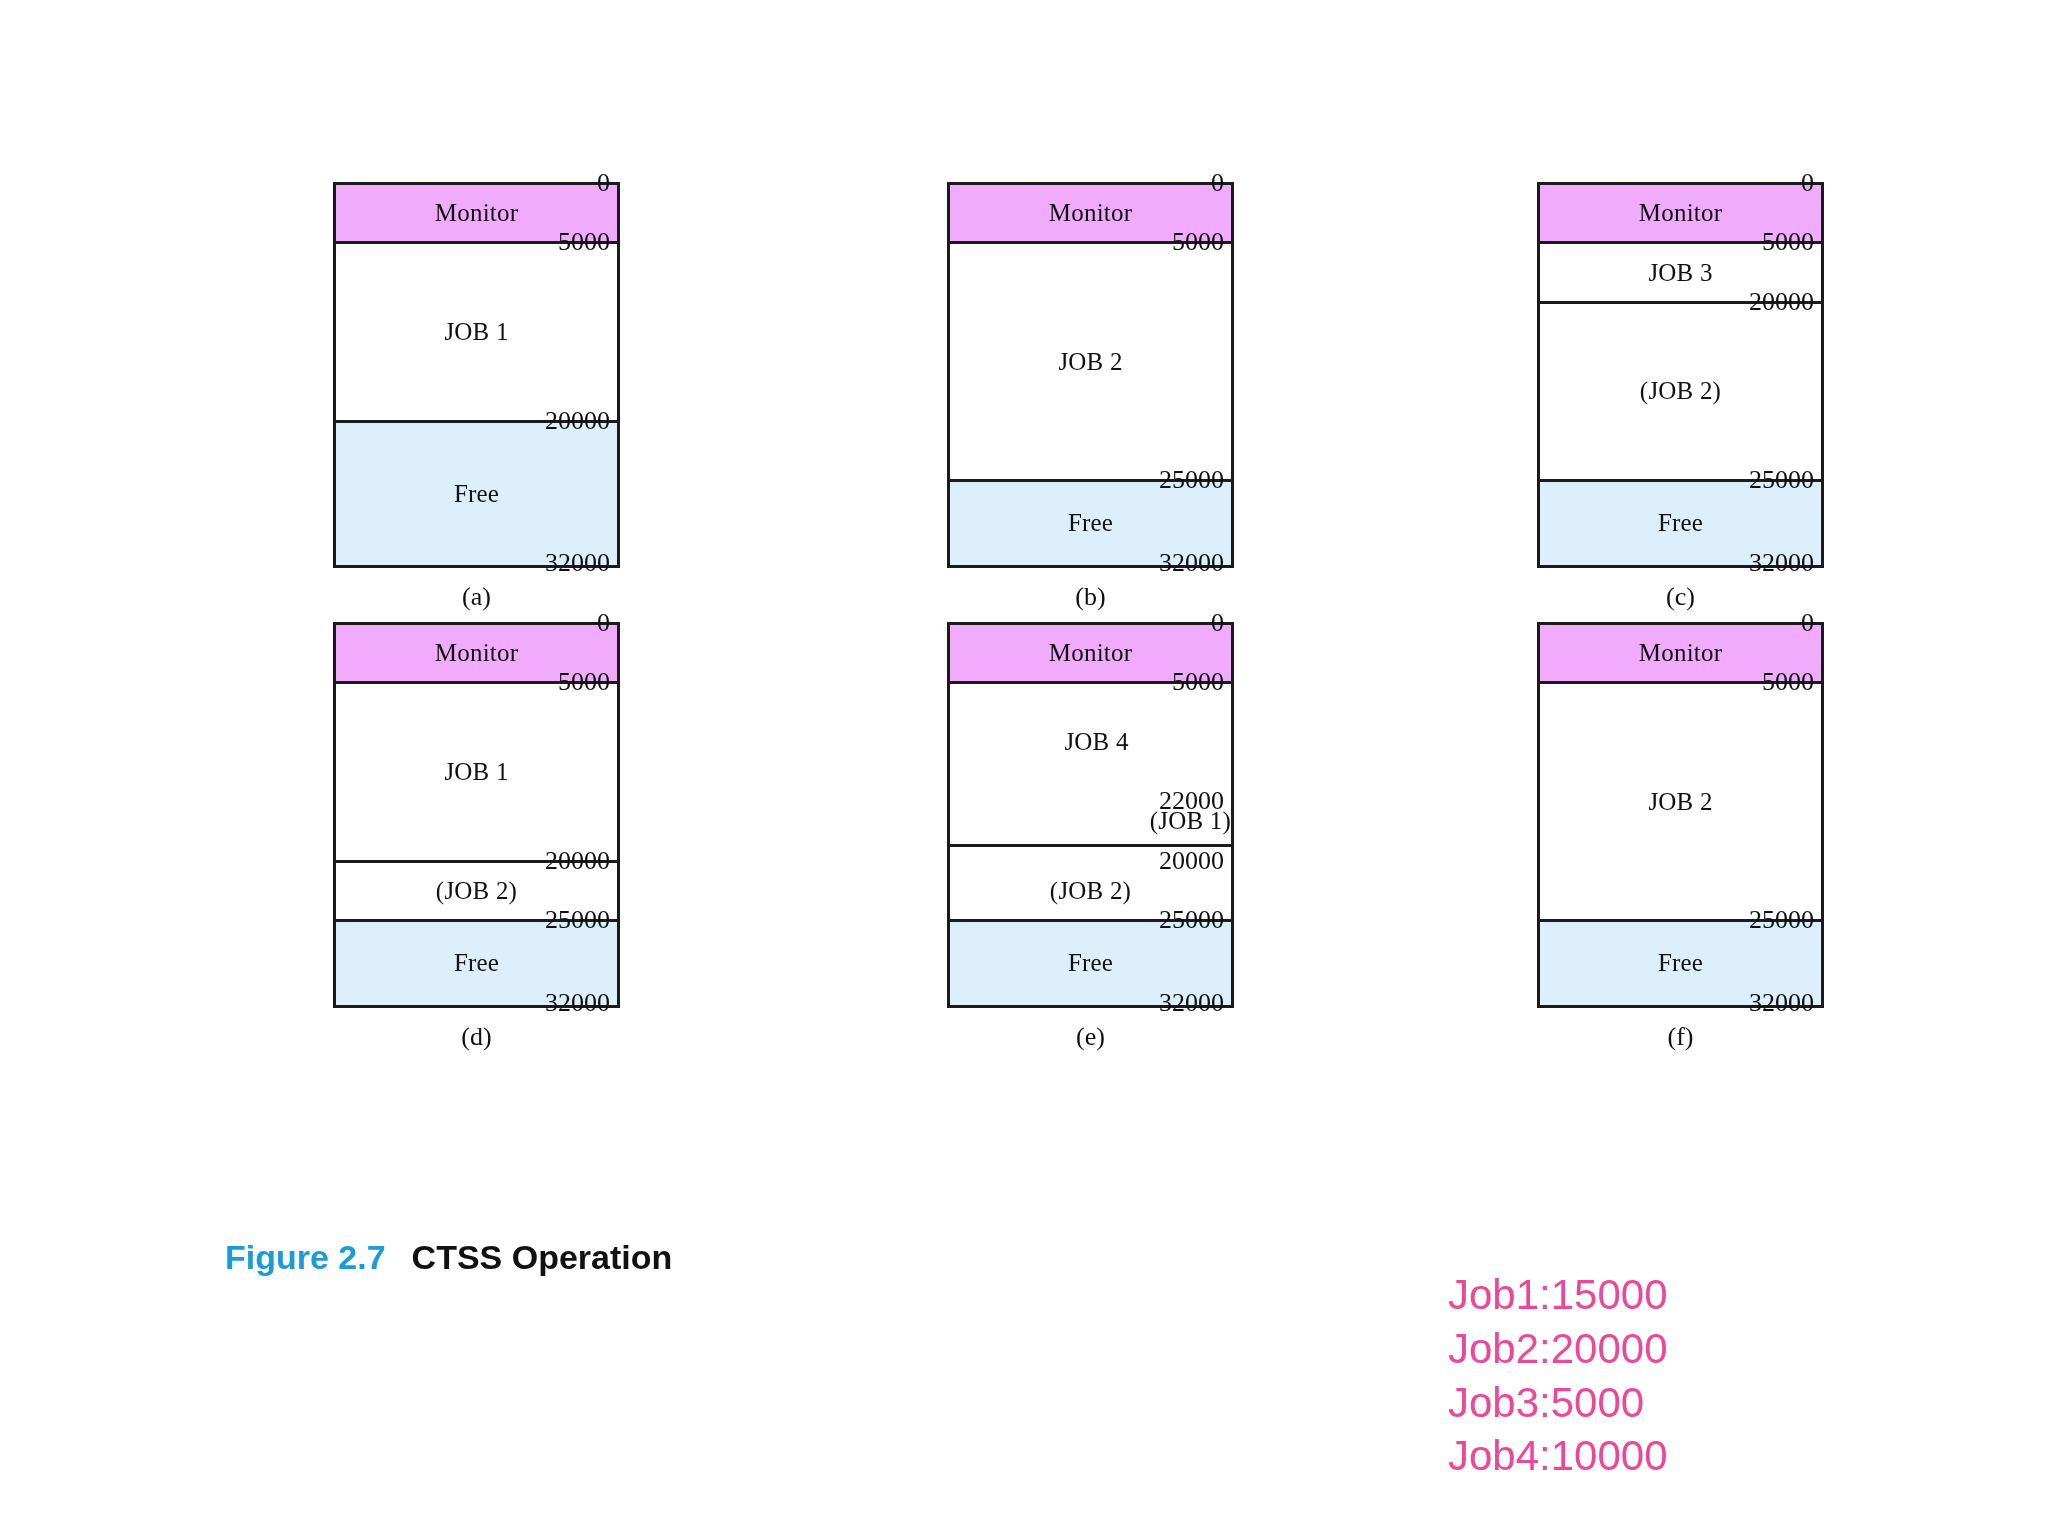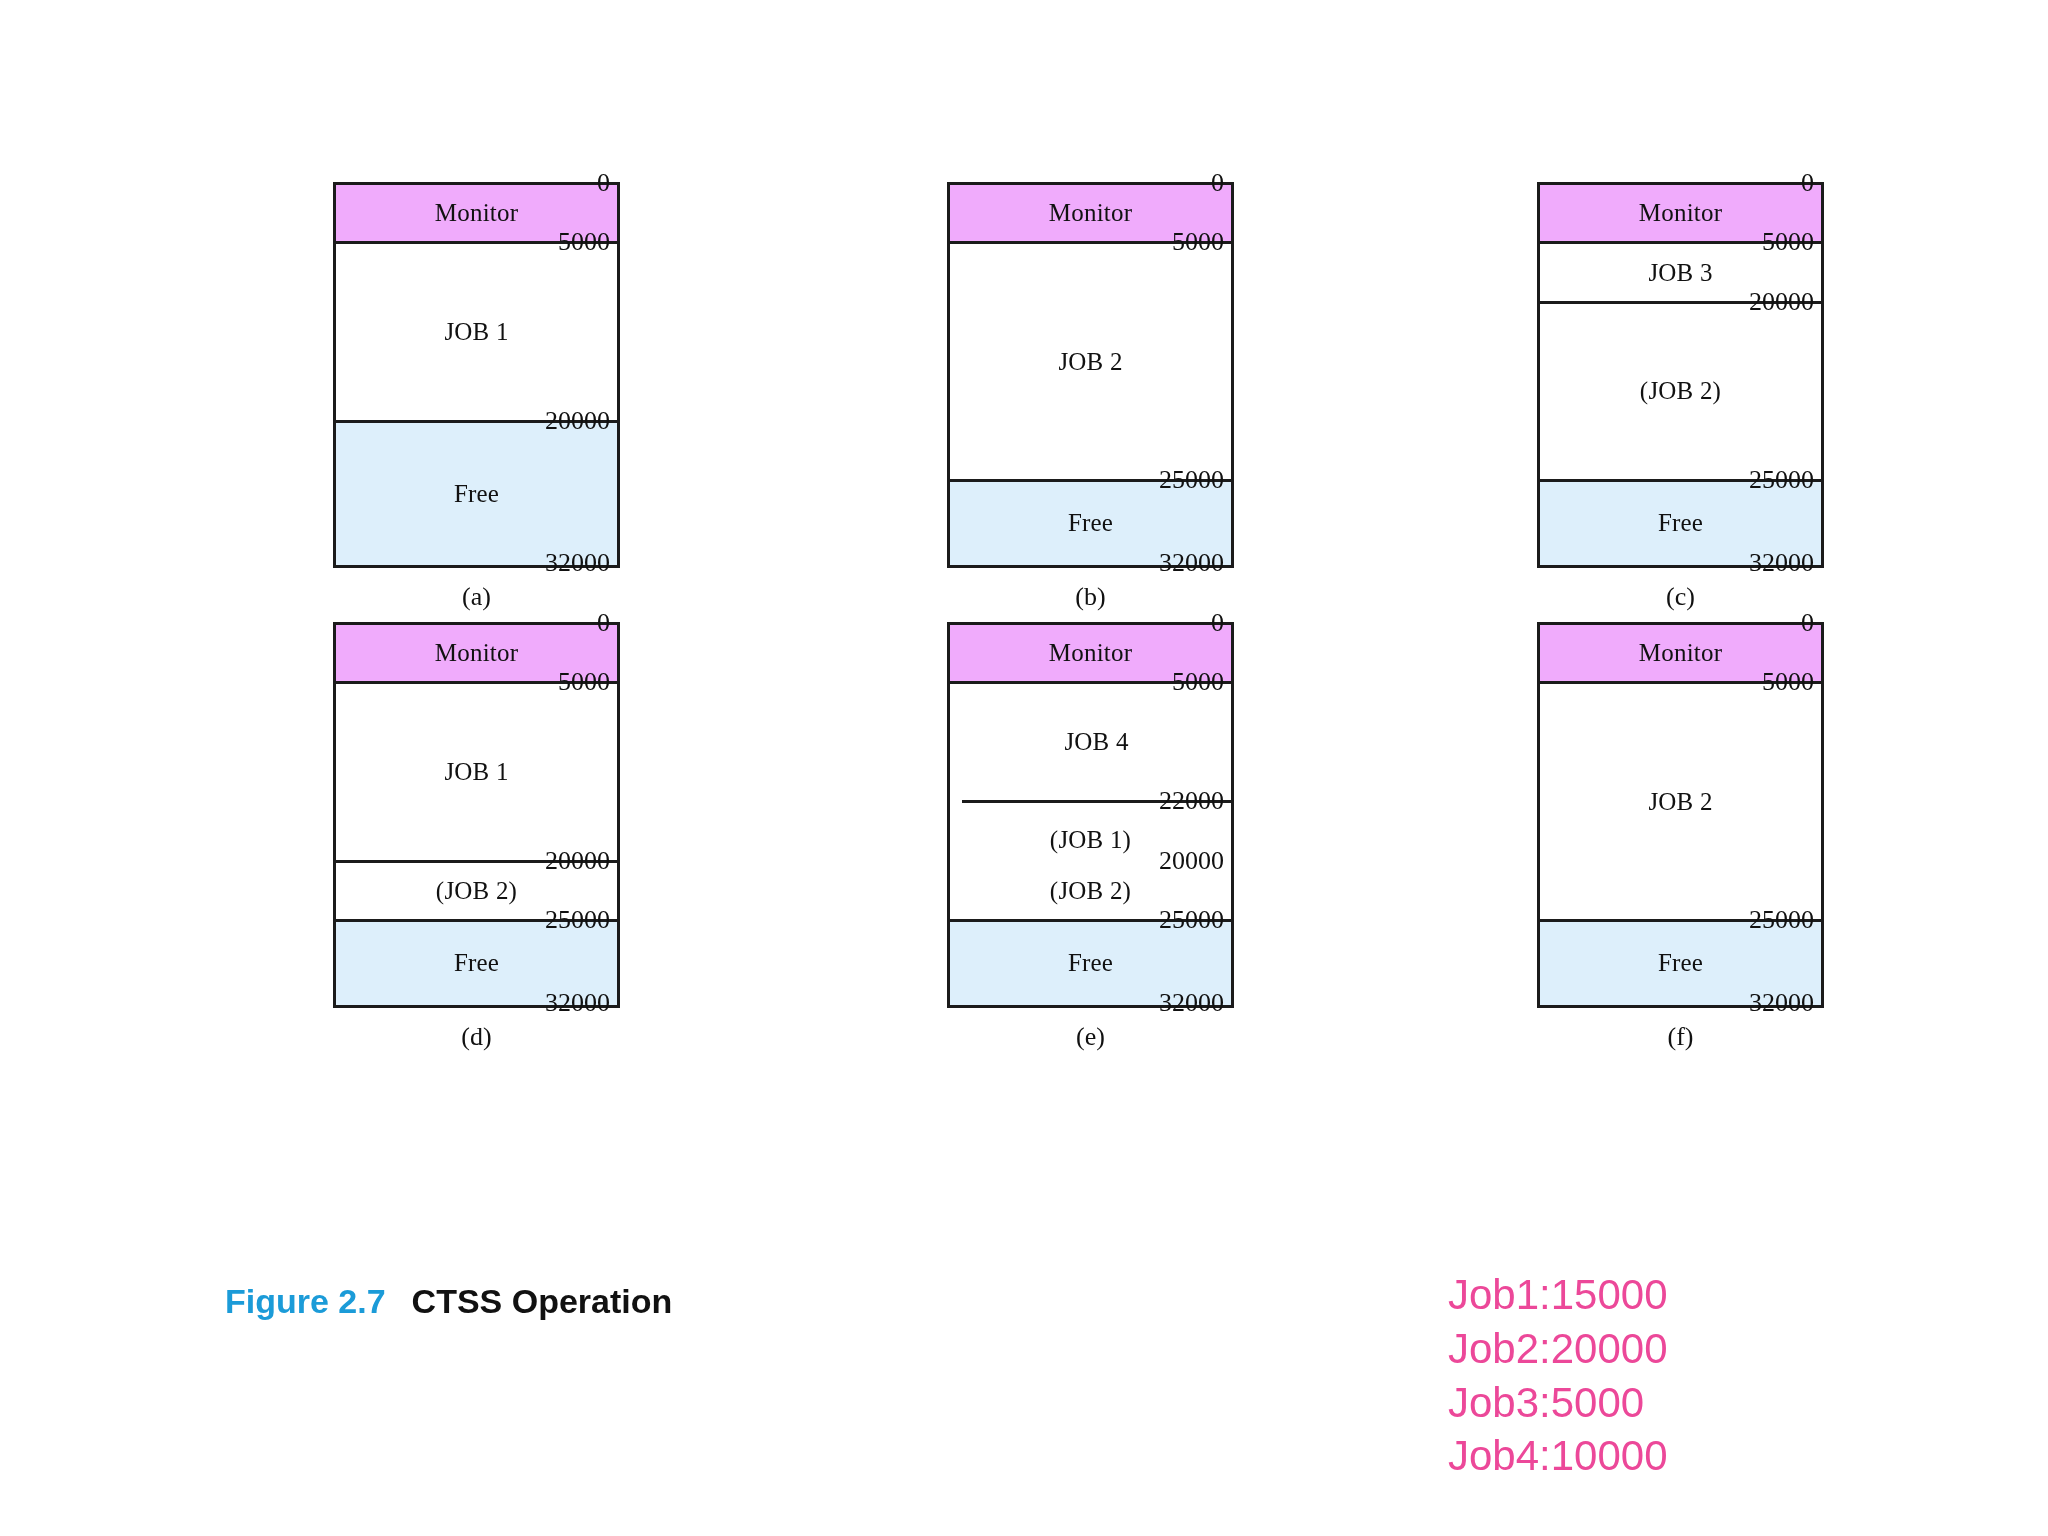--- a/index.html
+++ b/index.html
@@ -90,21 +90,20 @@
 
   
   #figure-caption {
     position: absolute;
     left: 225px;
     top: 1238px;
     font-family: "Liberation Sans", "DejaVu Sans", sans-serif;
     font-weight: bold;
     font-size: 34px;
     white-space: nowrap;
-    margin-top: 44px;
   }
   #figure-caption .num {
     color: #1b9bd8;
     margin-right: 26px;
   }
   #figure-caption .txt {
     color: #111111;
   }
 
   
@@ -215,21 +214,21 @@
       </div>
       <div class="panel" style="left: 772px; top: 622px;">
         <div class="panel-body">
           <div class="mem-box">
             <div class="seg monitor" style="top: 0px; height: 59.375px;">
               <span>Monitor</span>
             </div>
             <div class="seg job" style="top: 59.375px; height: 118.75px; margin-left: 12px;">
               <span>JOB 4</span>
             </div>
-            <div class="seg job" style="top: 191px; height: 50px;">
+            <div class="seg job" style="top: 172px; height: 50px; justify-content: flex-end;">
               <span>(JOB 1)</span>
             </div>
             <div class="seg job" style="top: 237.5px; height: 59.375px;">
               <span>(JOB 2)</span>
             </div>
             <div class="seg free last" style="top: 296.875px; height: 83.125px;">
               <span>Free</span>
             </div>
           </div>
           <div class="addr" style="top: 14px;">0</div>

